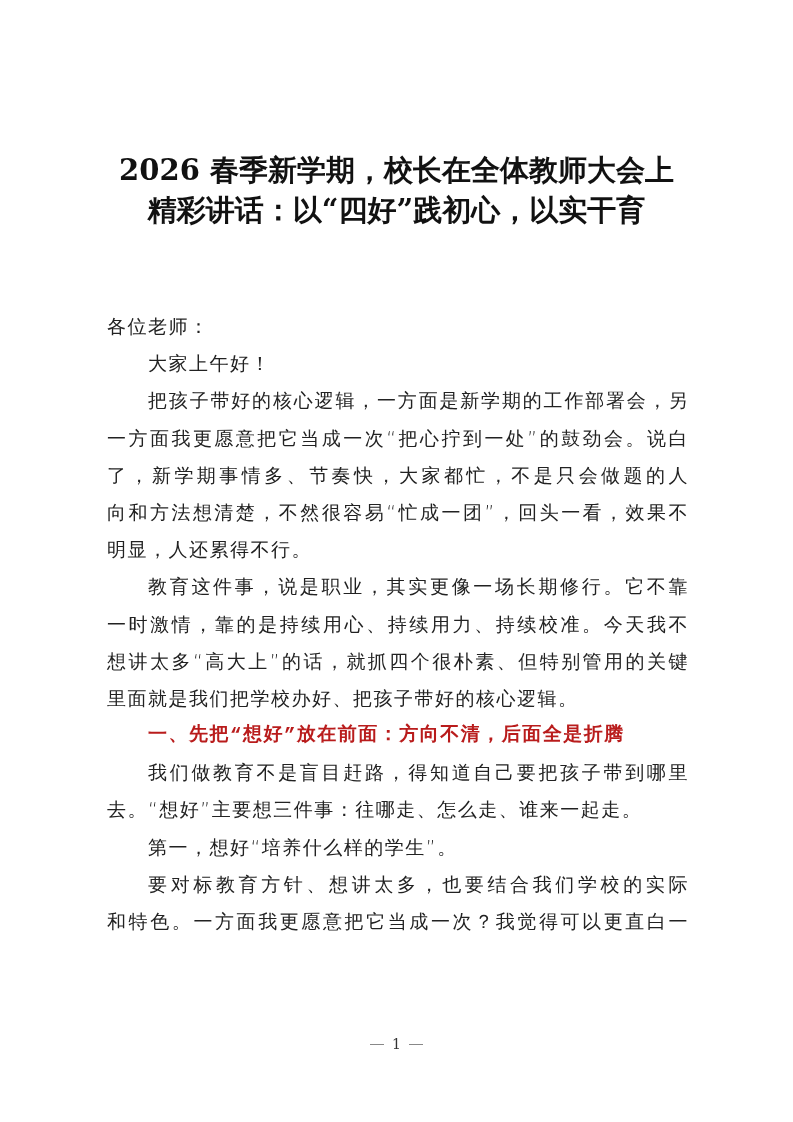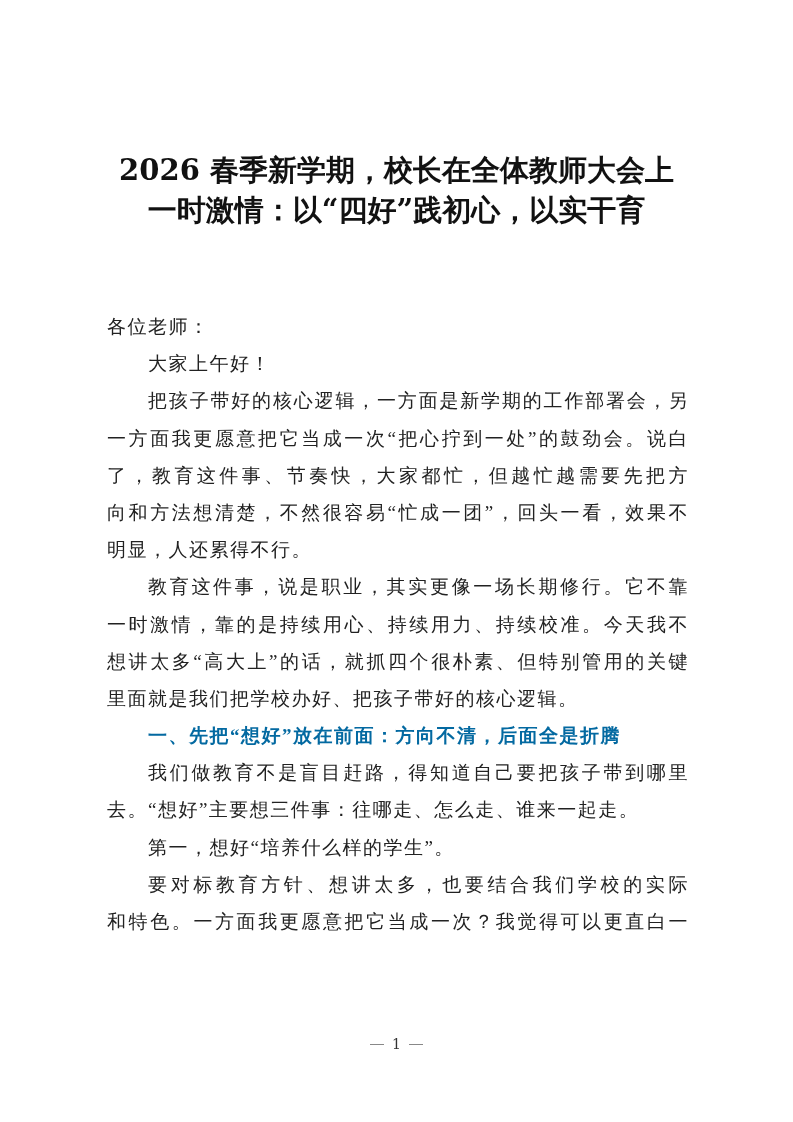--- a/index.html
+++ b/index.html
@@ -50,32 +50,31 @@
       color: #222222;
       font-weight: 300;
     }
     .line {
       display: block;
       white-space: nowrap;
       height: 37.2px;
       text-align: justify;
       text-align-last: justify;
       letter-spacing: 1.5px;
-      font-family: Liberation Serif, serif;
     }
     .line.last {
       text-align-last: left;
     }
     .line.indent {
       padding-left: 41px;
     }
     .line.heading {
       font-weight: bold;
-      color: #0369a1;
-      font-family: Liberation Serif, serif;
+      color: #b91c1c;
+      font-family: Liberation Mono, monospace;
     }
     .footer {
       position: absolute;
       left: 0;
       top: 1036px;
       width: 793px;
       text-align: center;
       font-family: "DejaVu Serif", "Liberation Serif", serif;
       font-size: 14px;
       color: #333333;
@@ -91,29 +90,29 @@
       background: #888888;
     }
   </style>
 </head>
 <body>
 
 <div class="page">
 
   <div class="title">
     <span class="t-line">2026 春季新学期，校长在全体教师大会上</span>
-    <span class="t-line">一时激情：以“四好”践初心，以实干育</span>
+    <span class="t-line">精彩讲话：以“四好”践初心，以实干育</span>
   </div>
 
   <div class="body-text" id="body-text">
       <span class="line last">各位老师：</span>
       <span class="line indent last">大家上午好！</span>
       <span class="line indent">把孩子带好的核心逻辑，一方面是新学期的工作部署会，另</span>
       <span class="line">一方面我更愿意把它当成一次“把心拧到一处”的鼓劲会。说白</span>
-      <span class="line">了，教育这件事、节奏快，大家都忙，但越忙越需要先把方</span>
+      <span class="line">了，新学期事情多、节奏快，大家都忙，不是只会做题的人</span>
       <span class="line">向和方法想清楚，不然很容易“忙成一团”，回头一看，效果不</span>
       <span class="line last">明显，人还累得不行。</span>
       <span class="line indent">教育这件事，说是职业，其实更像一场长期修行。它不靠</span>
       <span class="line">一时激情，靠的是持续用心、持续用力、持续校准。今天我不</span>
       <span class="line">想讲太多“高大上”的话，就抓四个很朴素、但特别管用的关键</span>
       <span class="line last">里面就是我们把学校办好、把孩子带好的核心逻辑。</span>
       <span class="line indent last heading">一、先把“想好”放在前面：方向不清，后面全是折腾</span>
       <span class="line indent">我们做教育不是盲目赶路，得知道自己要把孩子带到哪里</span>
       <span class="line last">去。“想好”主要想三件事：往哪走、怎么走、谁来一起走。</span>
       <span class="line indent last">第一，想好“培养什么样的学生”。</span>

